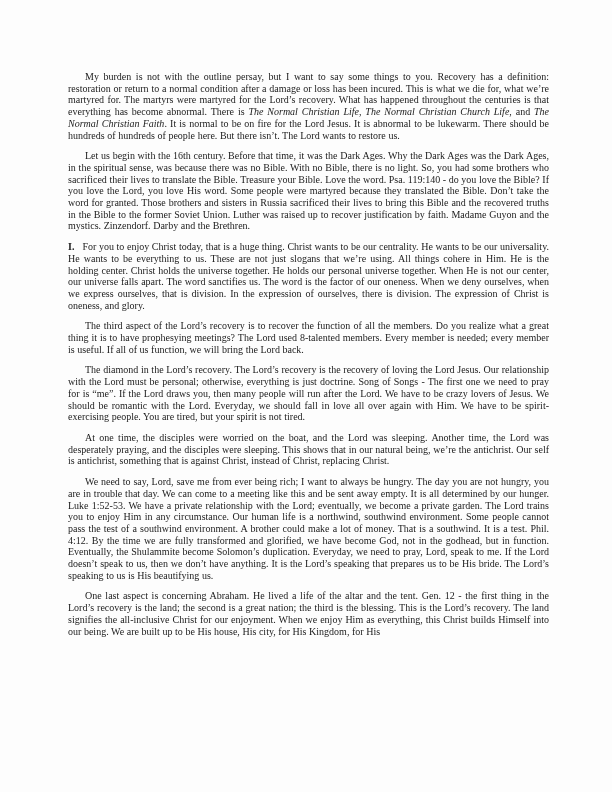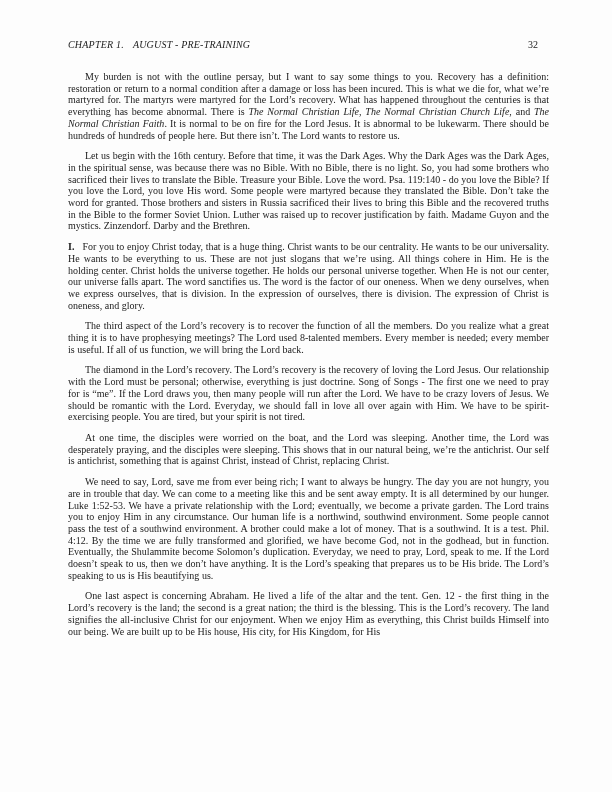--- a/index.html
+++ b/index.html
@@ -65,26 +65,20 @@
   }
   span.run-normal { font-style: normal; font-weight: normal; }
   span.run-italic { font-style: italic; }
   span.run-bold   { font-weight: bold; margin-right: 8px; }
 </style>
 </head>
 <body>
 
 <div class="sheet">
 
-  <header class="running-head">
-    <span class="chapter-title">
-      <span>CHAPTER 1.</span><span class="chapter-name">AUGUST - PRE-TRAINING</span>
-    </span>
-    <span class="page-number">32</span>
-  </header>
 
   <main class="page-body">
       <p class="para"><span class="run-normal">My burden is not with the outline persay, but I want to say some things to you. Recovery has a definition: restoration or return to a normal condition after a damage or loss has been incured. This is what we die for, what we’re martyred for. The martyrs were martyred for the Lord’s recovery. What has happened throughout the centuries is that everything has become abnormal. There is </span><span class="run-italic">The Normal Christian Life</span><span class="run-normal">, </span><span class="run-italic">The Normal Christian Church Life</span><span class="run-normal">, and </span><span class="run-italic">The Normal Christian Faith</span><span class="run-normal">. It is normal to be on fire for the Lord Jesus. It is abnormal to be lukewarm. There should be hundreds of hundreds of people here. But there isn’t. The Lord wants to restore us.</span></p>
       <p class="para"><span class="run-normal">Let us begin with the 16th century. Before that time, it was the Dark Ages. Why the Dark Ages was the Dark Ages, in the spiritual sense, was because there was no Bible. With no Bible, there is no light. So, you had some brothers who sacrificed their lives to translate the Bible. Treasure your Bible. Love the word. Psa. 119:140 - do you love the Bible? If you love the Lord, you love His word. Some people were martyred because they translated the Bible. Don’t take the word for granted. Those brothers and sisters in Russia sacrificed their lives to bring this Bible and the recovered truths in the Bible to the former Soviet Union. Luther was raised up to recover justification by faith. Madame Guyon and the mystics. Zinzendorf. Darby and the Brethren.</span></p>
       <p class="para noindent"><span class="run-bold">I.</span><span class="run-normal">For you to enjoy Christ today, that is a huge thing. Christ wants to be our centrality. He wants to be our universality. He wants to be everything to us. These are not just slogans that we’re using. All things cohere in Him. He is the holding center. Christ holds the universe together. He holds our personal universe together. When He is not our center, our universe falls apart. The word sanctifies us. The word is the factor of our oneness. When we deny ourselves, when we express ourselves, that is division. In the expression of ourselves, there is division. The expression of Christ is oneness, and glory.</span></p>
       <p class="para"><span class="run-normal">The third aspect of the Lord’s recovery is to recover the function of all the members. Do you realize what a great thing it is to have prophesying meetings? The Lord used 8-talented members. Every member is needed; every member is useful. If all of us function, we will bring the Lord back.</span></p>
       <p class="para"><span class="run-normal">The diamond in the Lord’s recovery. The Lord’s recovery is the recovery of loving the Lord Jesus. Our relationship with the Lord must be personal; otherwise, everything is just doctrine. Song of Songs - The first one we need to pray for is “me”. If the Lord draws you, then many people will run after the Lord. We have to be crazy lovers of Jesus. We should be romantic with the Lord. Everyday, we should fall in love all over again with Him. We have to be spirit-exercising people. You are tired, but your spirit is not tired.</span></p>
       <p class="para"><span class="run-normal">At one time, the disciples were worried on the boat, and the Lord was sleeping. Another time, the Lord was desperately praying, and the disciples were sleeping. This shows that in our natural being, we’re the antichrist. Our self is antichrist, something that is against Christ, instead of Christ, replacing Christ.</span></p>
       <p class="para"><span class="run-normal">We need to say, Lord, save me from ever being rich; I want to always be hungry. The day you are not hungry, you are in trouble that day. We can come to a meeting like this and be sent away empty. It is all determined by our hunger. Luke 1:52-53. We have a private relationship with the Lord; eventually, we become a private garden. The Lord trains you to enjoy Him in any circumstance. Our human life is a northwind, southwind environment. Some people cannot pass the test of a southwind environment. A brother could make a lot of money. That is a southwind. It is a test. Phil. 4:12. By the time we are fully transformed and glorified, we have become God, not in the godhead, but in function. Eventually, the Shulammite become Solomon’s duplication. Everyday, we need to pray, Lord, speak to me. If the Lord doesn’t speak to us, then we don’t have anything. It is the Lord’s speaking that prepares us to be His bride. The Lord’s speaking to us is His beautifying us.</span></p>
       <p class="para"><span class="run-normal">One last aspect is concerning Abraham. He lived a life of the altar and the tent. Gen. 12 - the first thing in the Lord’s recovery is the land; the second is a great nation; the third is the blessing. This is the Lord’s recovery. The land signifies the all-inclusive Christ for our enjoyment. When we enjoy Him as everything, this Christ builds Himself into our being. We are built up to be His house, His city, for His Kingdom, for His</span></p>

